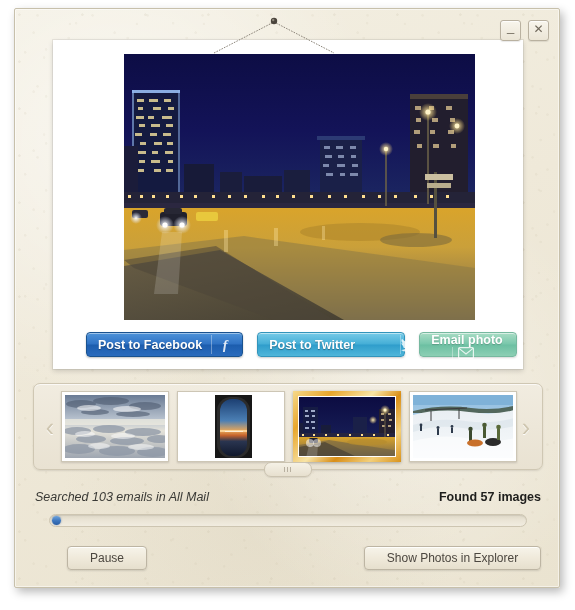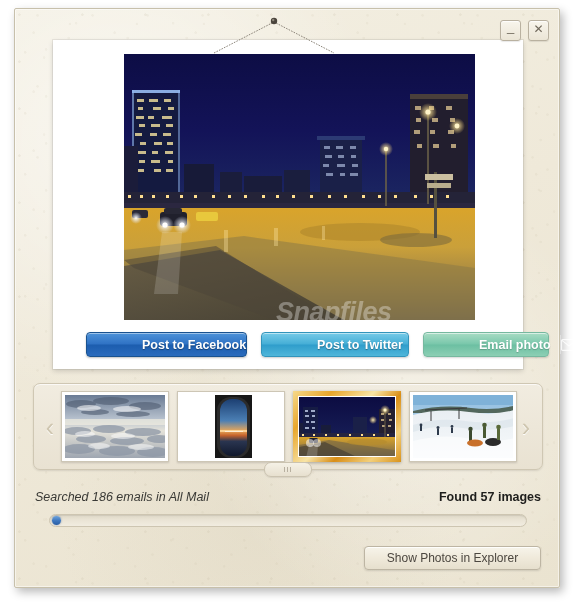--- a/index.html
+++ b/index.html
@@ -118,21 +118,20 @@
   }
   .share-btn .lbl {
     flex: 1;
     text-align: center;
     color: #ffffff;
     font-size: 12.5px;
     font-weight: bold;
     text-shadow: 0 1px 1px rgba(0,0,0,.35);
     padding: 0 9px 0 11px;
     white-space: nowrap;
-    margin-left: 44px;
   }
   .share-btn .ico {
     width: 26px; height: 19px;
     display: flex; align-items: center; justify-content: center;
     border-left: 1px solid rgba(255,255,255,.35);
     color: #ffffff;
   }
   #btn-facebook {
     width: 161px;
     background: linear-gradient(180deg, #4e93d9 0%, #2f72c4 48%, #1c5dae 52%, #2a6bbd 100%);
@@ -144,20 +143,21 @@
     background: linear-gradient(180deg, #76cbe8 0%, #45aed6 48%, #2f9dcb 52%, #4fb6da 100%);
     border: 1px solid #3294bb;
     box-shadow: 0 1px 0 rgba(255,255,255,.5) inset, 0 1px 2px rgba(0,0,0,.2);
     gap: 36px;
   }
   #btn-email {
     width: 126px;
     background: linear-gradient(180deg, #a8dcc4 0%, #79c7ab 48%, #6cbfa2 52%, #8ccfb4 100%);
     border: 1px solid #76b89f;
     box-shadow: 0 1px 0 rgba(255,255,255,.55) inset, 0 1px 2px rgba(0,0,0,.16);
+    flex-direction: column;
   }
   #btn-email .lbl { text-shadow: 0 1px 1px rgba(0,0,0,.20); }
 
   
   #thumb-strip {
     position: absolute;
     left: 18px; top: 374px;
     width: 510px; height: 87px;
     background: linear-gradient(180deg, #f1ece0 0%, #e9e2d2 100%);
     border: 1px solid #cfc7b3;
@@ -482,21 +482,20 @@
         <circle cx="12" cy="164" r="6" fill="url(#headlight)"></circle>
 
         <path d="M38 178 L30 240 L54 240 L58 178 Z" fill="#ffffff" opacity=".16"></path>
 
         <g fill="#ffe9a8" opacity=".35">
           <rect x="100" y="176" width="4" height="22"></rect>
           <rect x="150" y="174" width="4" height="18"></rect>
           <rect x="198" y="172" width="3" height="14"></rect>
         </g>
       </svg>
-      <div id="watermark">Snapfiles</div>
     </div>
 
     <div id="share-row">
       <div class="share-btn" id="btn-facebook">
         <span class="lbl">Post to Facebook</span>
         <span class="ico">
           <svg width="14" height="15" viewBox="0 0 14 15" aria-hidden="true">
             <text x="7" y="12.5" text-anchor="middle" font-family="Liberation Serif, serif" font-size="14" font-style="italic" font-weight="bold" fill="#ffffff" opacity=".85">f</text>
           </svg>
         </span>
@@ -722,23 +721,24 @@
       </div>
 
     </div>
 
     <div id="strip-handle">
         <i></i>
       </div>
   </div>
 
   <div id="status-row">
-    <div id="status-left">Searched 186 emails in All Mail</div>
+    <div id="status-left">Searched 103 emails in All Mail</div>
     <div id="status-right">Found 57 images</div>
   </div>
 
   <div id="progress-track">
     <div id="progress-marker"></div>
   </div>
 
+  <div class="std-btn" id="btn-pause">Pause</div>
   <div class="std-btn" id="btn-explorer">Show Photos in Explorer</div>
 
 </div>
 
 </body></html>

